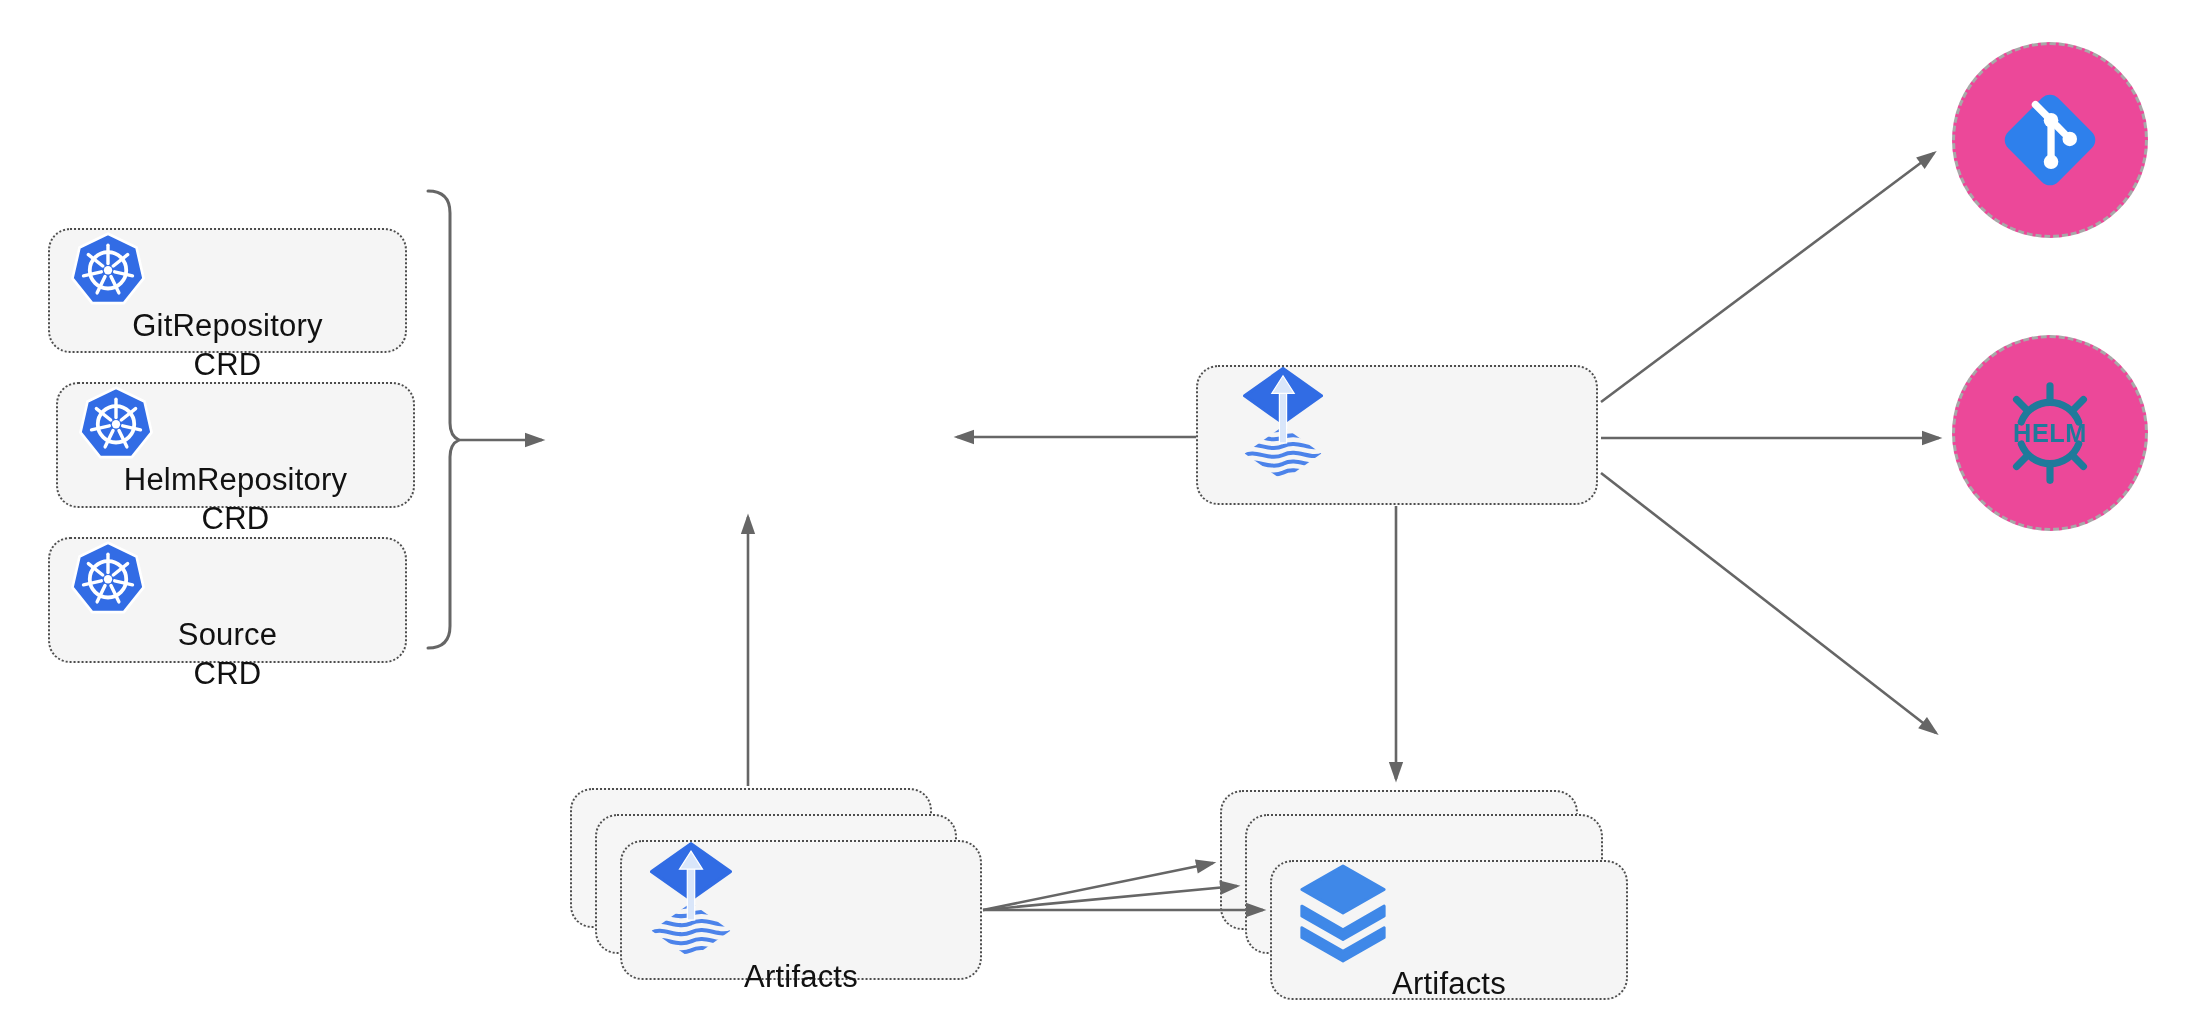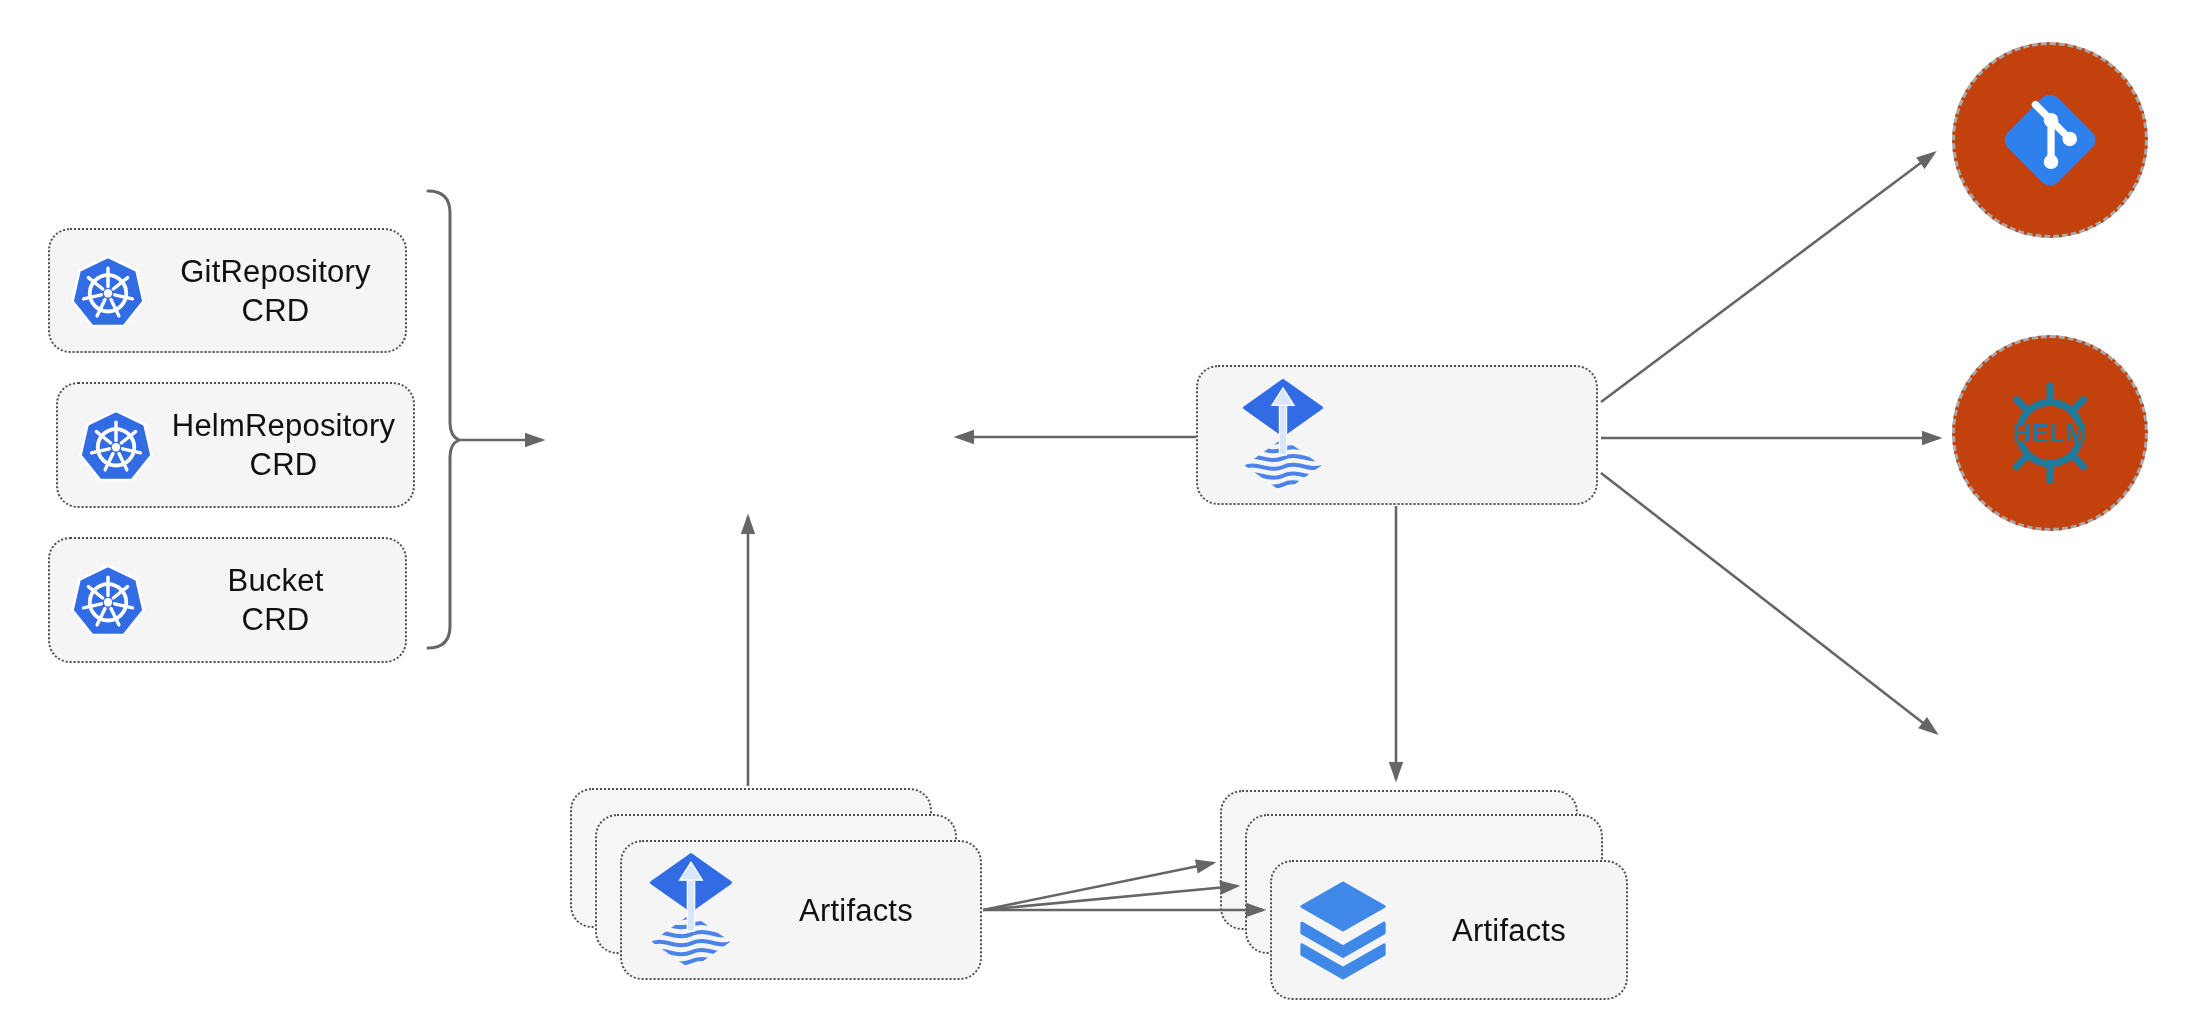--- a/index.html
+++ b/index.html
@@ -3,30 +3,30 @@
 <meta charset="utf-8">
 <style>
   html,body{margin:0;padding:0;background:#ffffff;}
   #canvas{
     position:relative;width:2196px;height:1030px;background:#ffffff;overflow:hidden;
     font-family:"Liberation Sans",sans-serif;
   }
   .box{
     position:absolute;box-sizing:border-box;background:#f5f5f5;
     border:2px dotted #4d4d4d;border-radius:22px;
-    display:flex;align-items:center;
+    display:flex;flex-direction:column;
   }
   .ghost{background:#f6f6f6;}
   .label{
     flex:1;text-align:center;color:#111111;font-size:31px;line-height:39px;
     white-space:pre-line;letter-spacing:0.2px;
   }
   .icon{flex:0 0 auto;display:block;}
   .circle{
-    position:absolute;box-sizing:border-box;background:#c2410c;
+    position:absolute;box-sizing:border-box;background:#ec4899;
     border:3px dashed #a8a8a8;border-radius:50%;
     display:flex;align-items:center;justify-content:center;
   }
   #wires{position:absolute;left:0;top:0;pointer-events:none;}
   #symdefs{position:absolute;width:0;height:0;overflow:hidden;}
 </style>
 </head>
 <body>
 
 <svg id="symdefs" aria-hidden="true">
@@ -89,21 +89,21 @@
         <use href="#sym-k8s"></use>
       </svg>
     <div class="label">HelmRepository
 CRD</div>
   </div>
 
   <div class="box" style="left:48px;top:537px;width:359px;height:126px">
     <svg class="icon" style="width:76px;height:76px;margin-left:20px" viewBox="0 0 100 100">
         <use href="#sym-k8s"></use>
       </svg>
-    <div class="label">Bucket
+    <div class="label">Source
 CRD</div>
   </div>
 
 
   <div class="box" style="left:1196px;top:365px;width:402px;height:140px">
     <svg class="icon" style="width:80px;height:112px;margin-left:45px" viewBox="0 0 100 140">
         <use href="#sym-flux"></use>
       </svg>
   </div>
 

